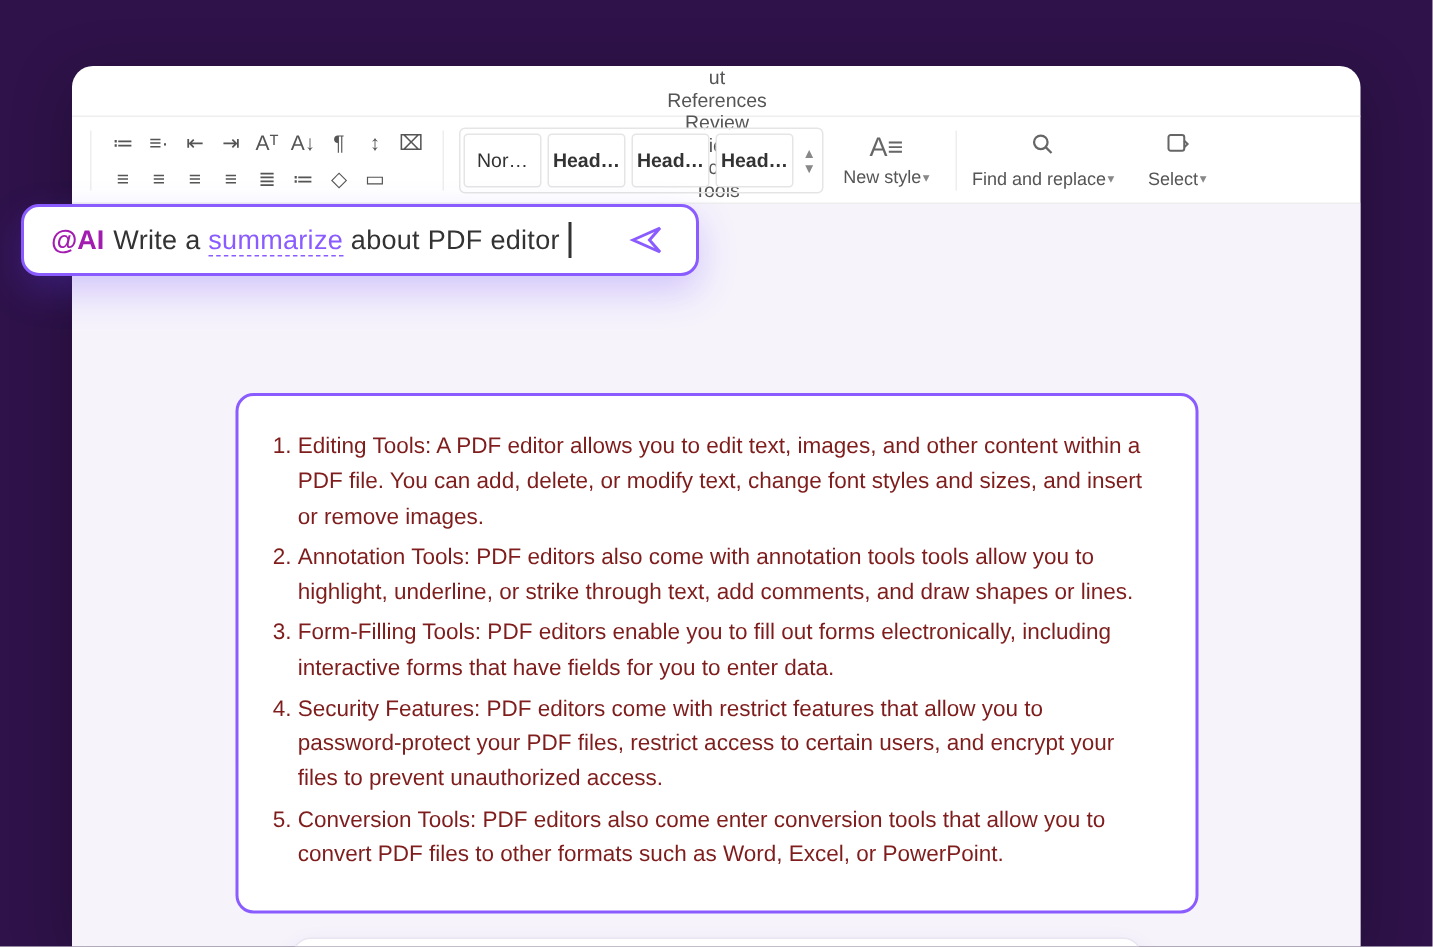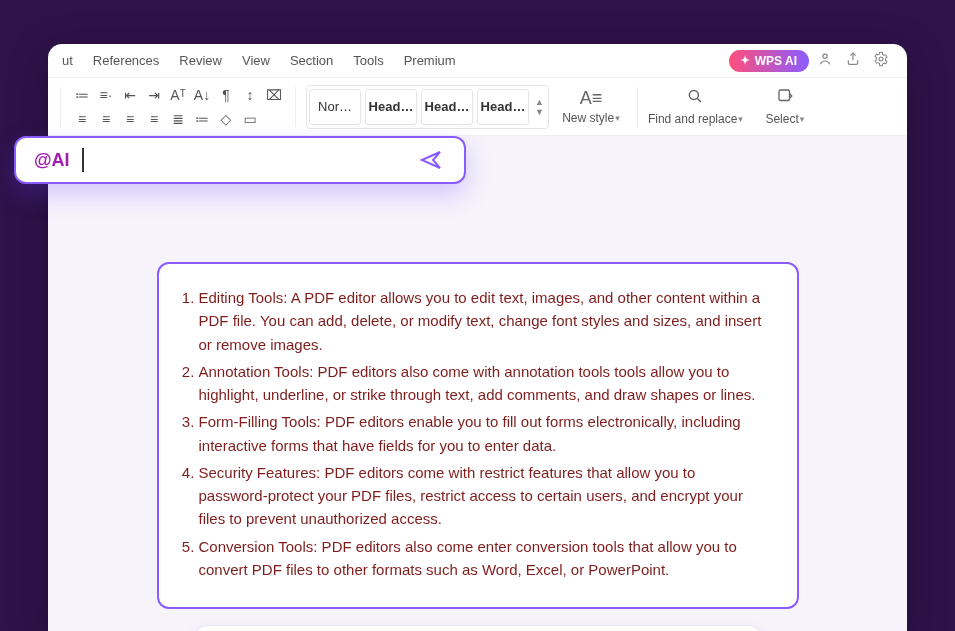--- a/index.html
+++ b/index.html
@@ -21,24 +21,25 @@
     border-radius: 14px 14px 0 0;
     box-shadow: 0 10px 40px rgba(0,0,0,0.25);
     overflow: hidden;
   }
 
   
   .menubar {
     display: flex;
     align-items: center;
     height: 34px;
-    padding: 0 14px 0 4px;
+    padding: 0 14px 0 15px;
     font-size: 13px;
     color: #555;
     border-bottom: 1px solid #eee;
+    flex-direction: column;
   }
   .menubar .menu-item { padding: 0 10px; cursor: pointer; }
   .menubar-spacer { flex: 1; }
   .wps-ai-pill {
     display: inline-flex;
     align-items: center;
     gap: 5px;
     background: linear-gradient(90deg,#ff4f7b,#8a5cff);
     color: #fff;
     font-size: 12px;
@@ -333,19 +334,22 @@
       </div>
 
     </div>
 
   </div>
 
 </div>
 
 <div class="ai-bubble">
   <span class="at-ai">@AI</span>
+  <span class="prompt-text">
+    <span>Write a </span><span class="underlined">summarize</span><span> about PDF editor</span>
+  </span>
   <span class="cursor-caret"></span>
   <div class="send-btn">
     <svg viewBox="0 0 24 24" width="24" height="24" fill="none" stroke="currentColor" stroke-width="2">
         <path d="M3 12l18-8-7 8 7 8-18-8z"></path>
       </svg>
   </div>
 </div>
 
 </body></html>

